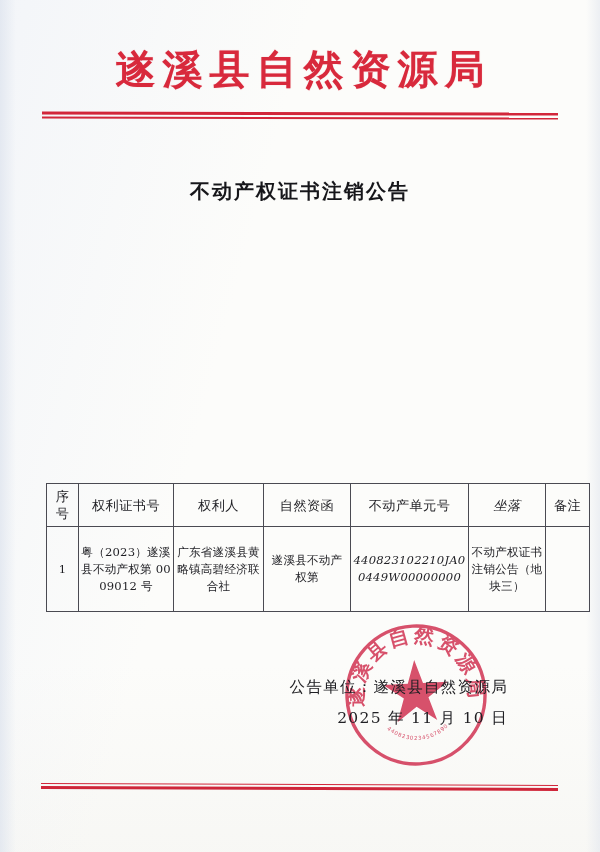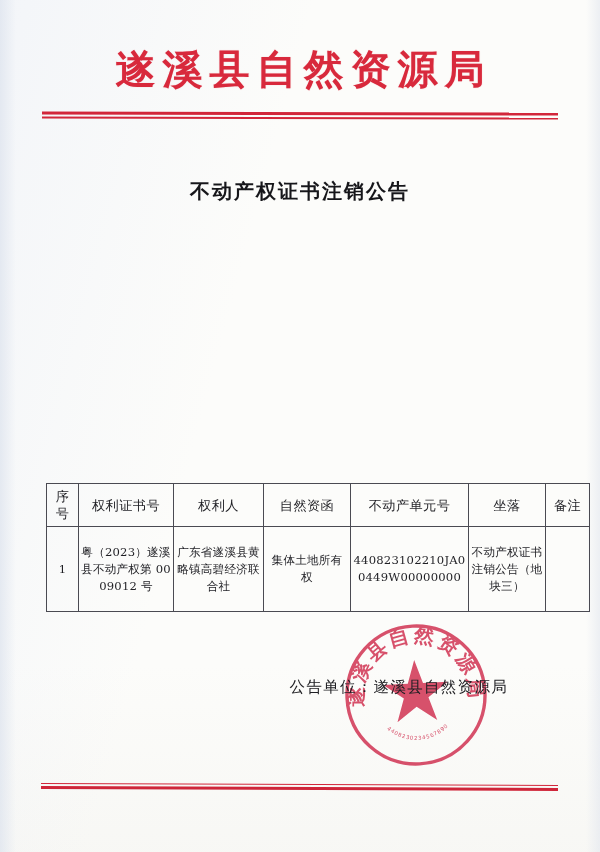--- a/index.html
+++ b/index.html
@@ -161,27 +161,28 @@
   th.c-idx {
     width: 27px;
     font-size: 13.2px;
     line-height: 15px;
     padding: 1px 0;
   }
   th.c-cert { width: 90px; }
   th.c-owner { width: 85px; }
   th.c-type { width: 82px; }
   th.c-unit { width: 113px; margin-left: 22px; }
-  th.c-loc { width: 72px; }
+  th.c-loc { width: 72px; font-style: italic; }
   th.c-note { width: 39px; }
   td.c-idx { font-size: 11px; }
   td.c-unit {
     font-family: "DejaVu Serif", "Liberation Serif", serif;
     font-size: 11px;
     letter-spacing: 0;
+    font-style: italic;
   }
 
   
   .sign-block {
     position: absolute;
     right: 92px;
     top: 672px;
     text-align: right;
     font-size: 15.5px;
     line-height: 31px;
@@ -267,21 +268,21 @@
           <th class="c-unit">不动产单元号</th>
           <th class="c-loc">坐落</th>
           <th class="c-note">备注</th>
         </tr>
       </thead>
       <tbody>
         <tr>
           <td class="c-idx">1</td>
           <td class="c-cert">粤（2023）遂溪县不动产权第 0009012 号</td>
           <td class="c-own">广东省遂溪县黄略镇高碧经济联合社</td>
-          <td class="c-typ">集体土地所有权</td>
+          <td class="c-typ">遂溪县不动产权第</td>
           <td class="c-unit">440823102210JA00449W00000000</td>
           <td class="c-loc">不动产权证书注销公告（地块三）</td>
           <td class="c-note"></td>
         </tr>
       </tbody>
     </table>
   </div>
 
   <div class="seal">
     <svg viewBox="0 0 146 146" width="146" height="146" xmlns="http://www.w3.org/2000/svg">
@@ -295,20 +296,21 @@
       </text>
       <text font-family="DejaVu Sans, Liberation Sans, sans-serif" font-size="5.4" fill="#cf2a4b" letter-spacing="0.8">
         <textPath href="#botArc" startOffset="50%" text-anchor="middle">4408230234567890</textPath>
       </text>
       <polygon points="73,38 80.6,61.4 105.2,61.4 85.3,75.8 92.9,99.2 73,84.8 53.1,99.2 60.7,75.8 40.8,61.4 65.4,61.4" fill="#cf2a4b"></polygon>
     </svg>
   </div>
 
   <div class="sign-block">
     <div class="sign-line1">公告单位：遂溪县自然资源局</div>
+    <div class="sign-line2">2025 年 11 月 10 日</div>
   </div>
 
   <div class="footer-rule">
     <div class="thin"></div>
     <div class="thick"></div>
   </div>
 
 </div>
 
 </body></html>

